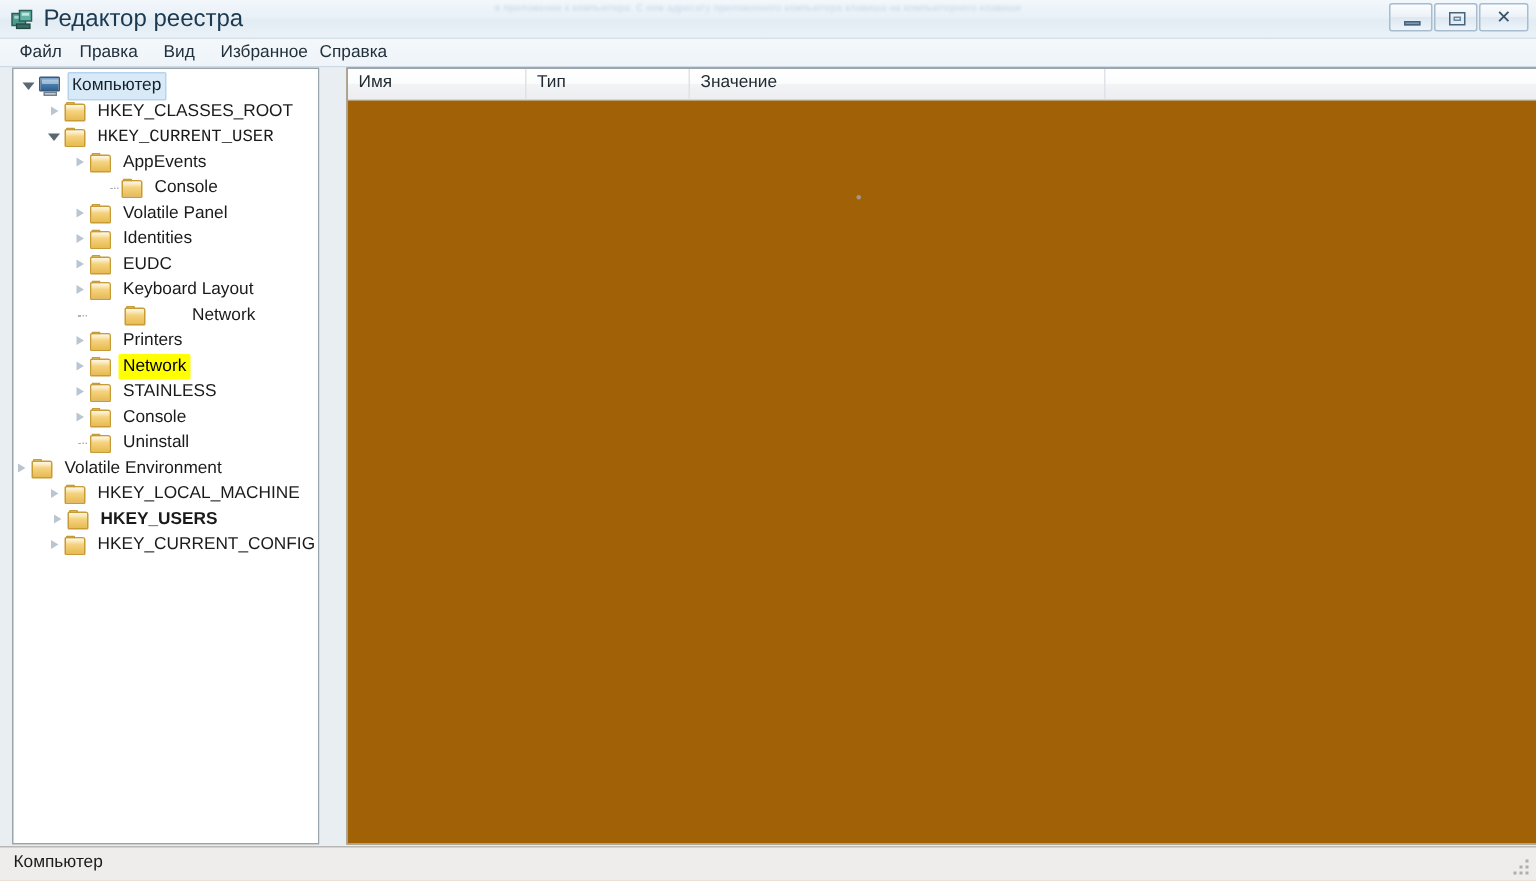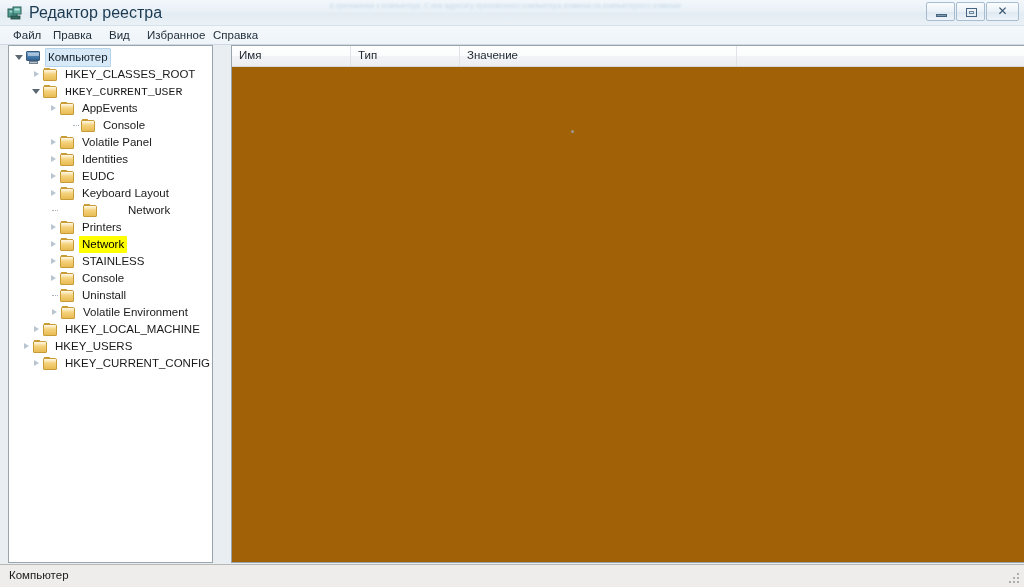--- a/index.html
+++ b/index.html
@@ -497,39 +497,39 @@
           </div>
           <div class="node" style="padding-left: 39px;">
             <span class="arrow leafline"></span>
             <span class="folder">
               <span class="f-tab"></span>
               <span class="f-back"></span>
               <span class="f-shine"></span>
             </span>
             <span class="label">Uninstall</span>
           </div>
-          <div class="node" style=" margin-left: 40px;">
+          <div class="node" style="">
             <span class="arrow collapsed"></span>
             <span class="folder">
               <span class="f-tab"></span>
               <span class="f-back"></span>
               <span class="f-shine"></span>
             </span>
             <span class="label">Volatile Environment</span>
           </div>
           <div class="node" style="padding-left: 22px;">
             <span class="arrow collapsed"></span>
             <span class="folder">
               <span class="f-tab"></span>
               <span class="f-back"></span>
               <span class="f-shine"></span>
             </span>
             <span class="label">HKEY_LOCAL_MACHINE</span>
           </div>
-          <div class="node" style="padding-left: 12px;">
+          <div class="node" style="padding-left: 24px; font-weight: bold;">
             <span class="arrow collapsed"></span>
             <span class="folder">
               <span class="f-tab"></span>
               <span class="f-back"></span>
               <span class="f-shine"></span>
             </span>
             <span class="label">HKEY_USERS</span>
           </div>
           <div class="node" style="padding-left: 22px;">
             <span class="arrow collapsed"></span>

